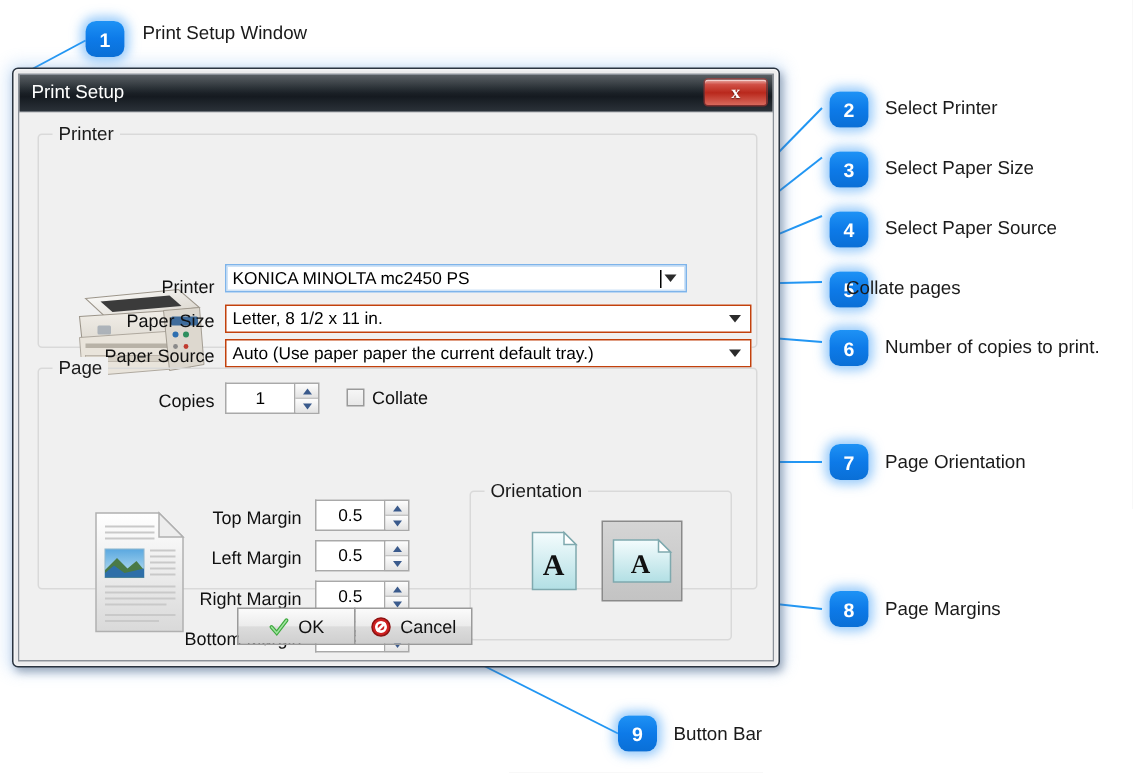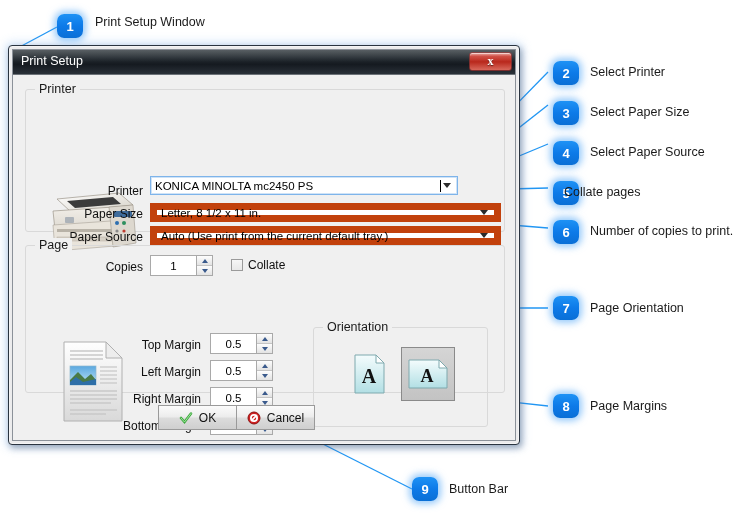--- a/index.html
+++ b/index.html
@@ -120,21 +120,21 @@
     color:#101010;
     text-align:right;
     font-family:"Liberation Sans", sans-serif;
   }
 
   
   .combo {
     position:absolute;
     height:19px;
     background:#ffffff;
-    border:7px solid #c2410c;
+    border:1px solid #c2410c;
     display:flex; align-items:center;
     cursor:pointer;
   }
   .combo.focused { border:1px solid #7eb4ea; box-shadow:0 0 0 1px #cfe3f7 inset; }
   .combo-text {
     flex:1;
     padding-left:4px;
     font-size:11.5px;
     color:#000;
     overflow:hidden; white-space:nowrap;
@@ -324,21 +324,21 @@
         <span class="text-caret"></span>
         <span class="caret"></span>
       </div>
 
       <div class="combo" style="left:137px; top:128px; width:351px;">
         <span class="combo-text">Letter, 8 1/2 x 11 in.</span>
         <span class="caret"></span>
       </div>
 
       <div class="combo" style="left:137px; top:151px; width:351px;">
-        <span class="combo-text">Auto (Use print from the current default tray.)</span>
+        <span class="combo-text">Auto (Use paper paper the current default tray.)</span>
         <span class="caret"></span>
       </div>
 
       <div class="spinbox" style="left:137px; top:180px;">
         <div class="spin-field">1</div>
         <div class="spin-btns">
           <div class="spin-up">
               <i class="arrow-up"></i>
             </div>
           <div class="spin-down">

